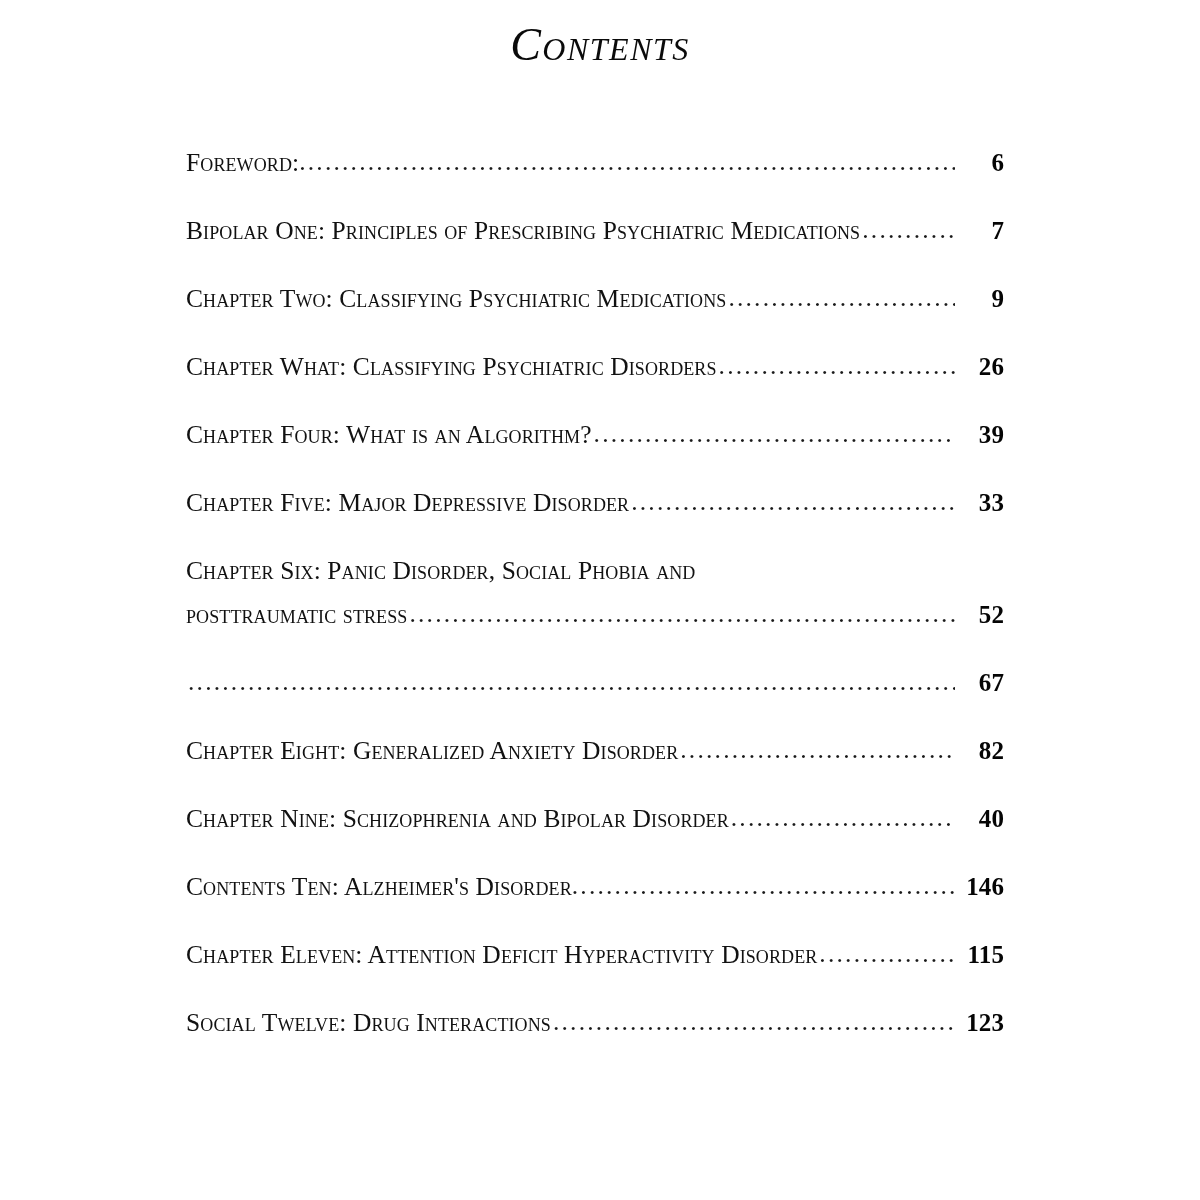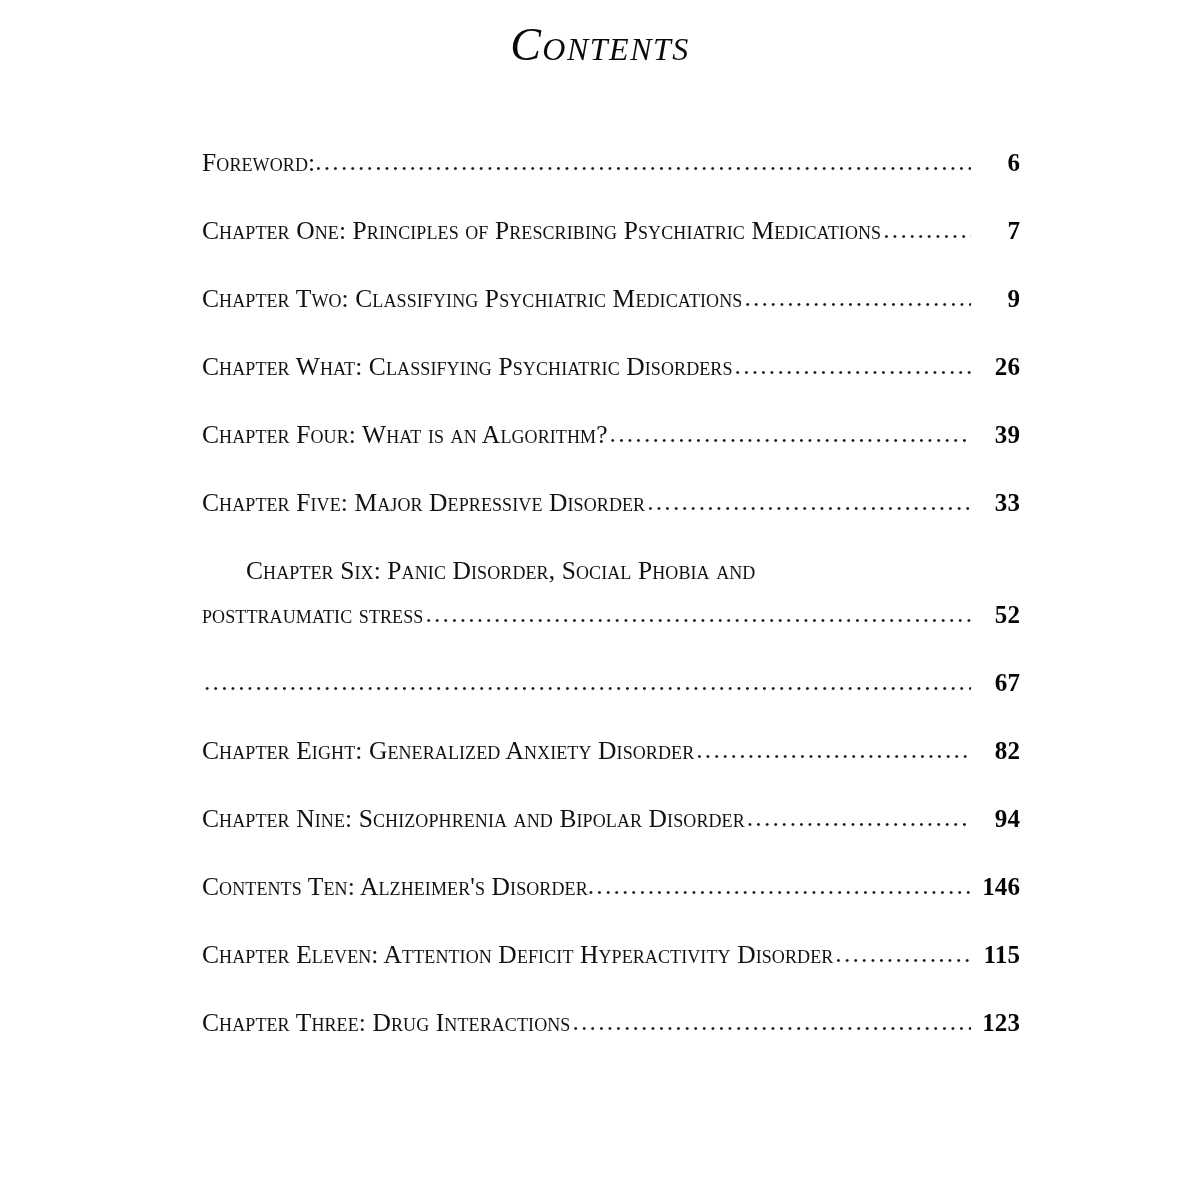--- a/index.html
+++ b/index.html
@@ -36,21 +36,21 @@
     font-weight: 400;
     font-size: 46px;
     letter-spacing: 1.5px;
     color: #0a0a0a;
   }
 
   
   .toc-list {
     position: absolute;
     top: 148px;
-    left: 202px;
+    left: 186px;
     width: 818px;
   }
 
   .toc-entry {
     position: relative;
     width: 100%;
     margin-bottom: 38px;
   }
   .toc-entry:last-child { margin-bottom: 0; }
 
@@ -63,21 +63,20 @@
     font-size: 25.5px;
     line-height: 1.18;
     letter-spacing: 0.1px;
     color: #111111;
     white-space: nowrap;
   }
 
   
   .toc-row.head-only {
     margin-bottom: 13px;
-    margin-left: 44px;
   }
 
   .toc-text {
     flex: 0 0 auto;
     font-variant: small-caps;
   }
 
   
   .toc-leader {
     flex: 1 1 auto;
@@ -124,21 +123,21 @@
   <div class="toc-list">
       <div class="toc-entry">
         <div class="toc-row">
           <span class="toc-text">Foreword:</span>
           <span class="toc-leader tight"></span>
           <span class="toc-page">6</span>
         </div>
       </div>
       <div class="toc-entry">
         <div class="toc-row">
-          <span class="toc-text">Chapter One: Principles of Prescribing Psychiatric Medications</span>
+          <span class="toc-text">Bipolar One: Principles of Prescribing Psychiatric Medications</span>
           <span class="toc-leader"></span>
           <span class="toc-page">7</span>
         </div>
       </div>
       <div class="toc-entry">
         <div class="toc-row">
           <span class="toc-text">Chapter Two: Classifying Psychiatric Medications</span>
           <span class="toc-leader"></span>
           <span class="toc-page">9</span>
         </div>
@@ -184,40 +183,40 @@
         <div class="toc-row">
           <span class="toc-text">Chapter Eight: Generalized Anxiety Disorder</span>
           <span class="toc-leader"></span>
           <span class="toc-page">82</span>
         </div>
       </div>
       <div class="toc-entry">
         <div class="toc-row">
           <span class="toc-text">Chapter Nine: Schizophrenia and Bipolar Disorder</span>
           <span class="toc-leader"></span>
-          <span class="toc-page">94</span>
+          <span class="toc-page">40</span>
         </div>
       </div>
       <div class="toc-entry">
         <div class="toc-row">
           <span class="toc-text">Contents Ten: Alzheimer's Disorder</span>
           <span class="toc-leader tight"></span>
           <span class="toc-page">146</span>
         </div>
       </div>
       <div class="toc-entry">
         <div class="toc-row">
           <span class="toc-text">Chapter Eleven: Attention Deficit Hyperactivity Disorder</span>
           <span class="toc-leader"></span>
           <span class="toc-page">115</span>
         </div>
       </div>
       <div class="toc-entry">
         <div class="toc-row">
-          <span class="toc-text">Chapter Three: Drug Interactions</span>
+          <span class="toc-text">Social Twelve: Drug Interactions</span>
           <span class="toc-leader"></span>
           <span class="toc-page">123</span>
         </div>
       </div>
     </div>
 
   <div class="scan-tone"></div>
 </div>
 
 </body></html>

